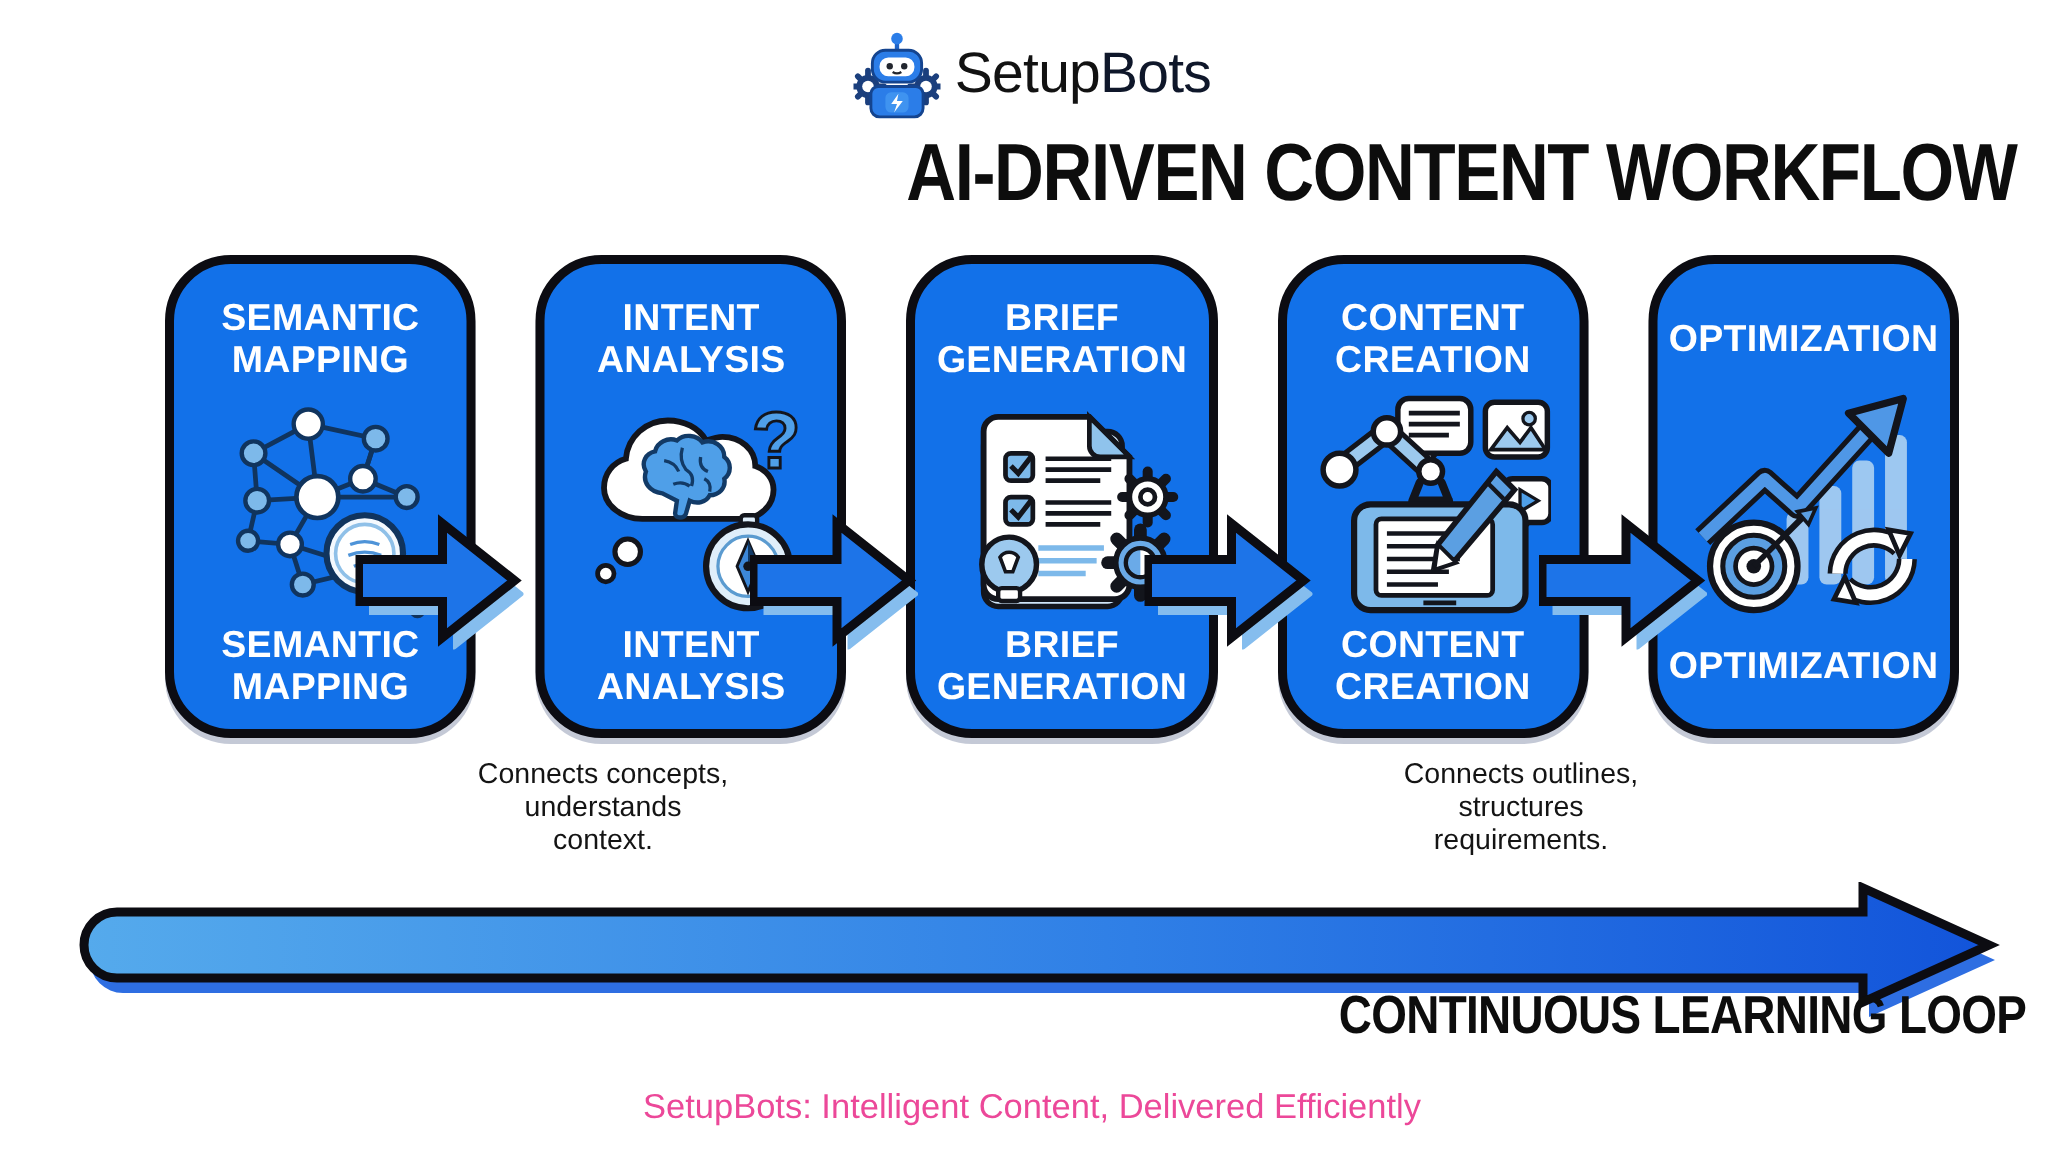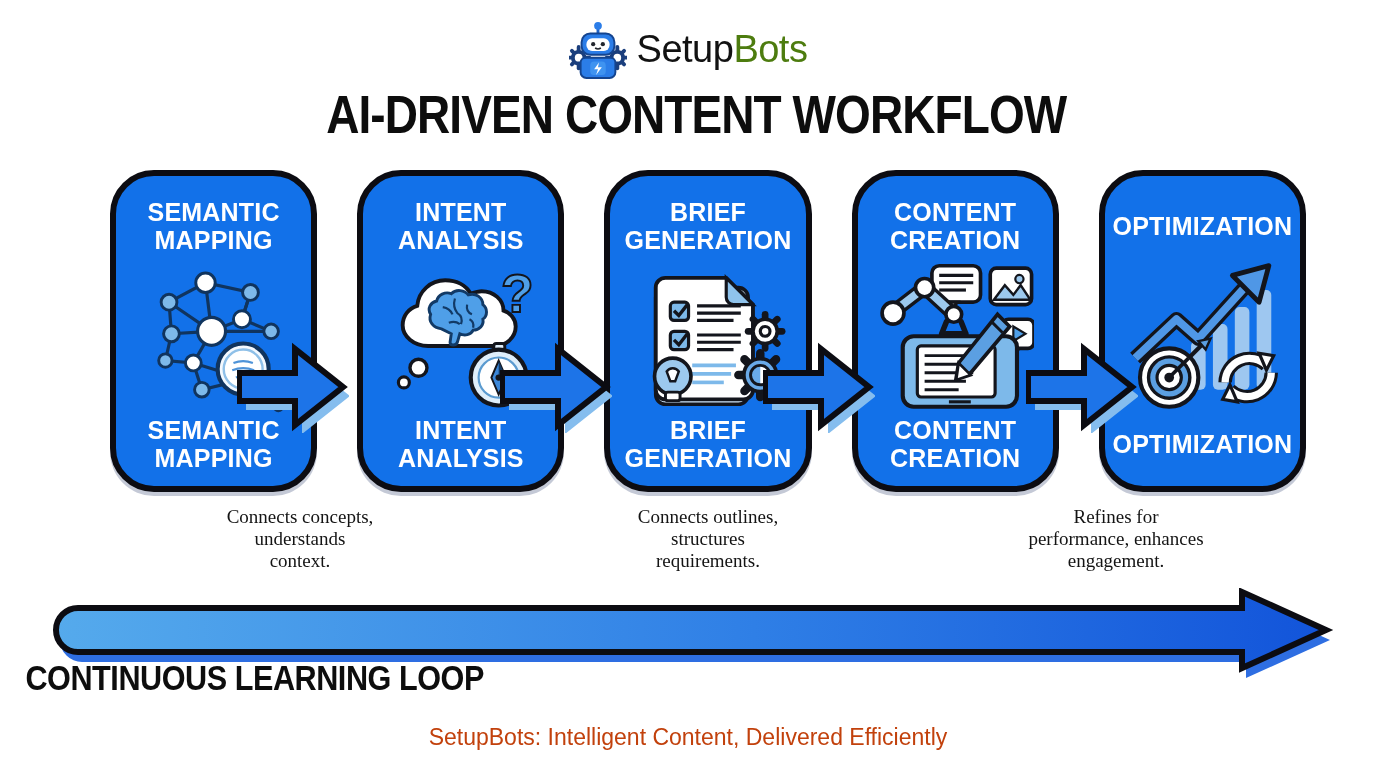--- a/index.html
+++ b/index.html
@@ -13,23 +13,23 @@
   }
 
   
   .logo-row {
     position: absolute; top: 16px; left: 0; right: 0;
     display: flex; align-items: center; justify-content: center; gap: 10px;
     height: 66px;
   }
   .brand-text { font-size: 38px; font-weight: normal; letter-spacing: -0.5px; display: flex; align-items: center; }
   .brand-first { color: #121212; }
-  .brand-second { color: #4d7c0f; }
+  .brand-second { color: #0f172a; }
   .page-title {
-    position: absolute; top: 86px; left: 0; right: 0; text-align: center; padding-left: 16px;
+    position: absolute; top: 86px; left: 0; right: 0; text-align: right; padding-left: 16px;
   }
   .page-title span {
     display: inline-block;
     font-size: 50px; font-weight: bold; color: #0d0d0d;
     letter-spacing: -1px;
     transform: scale(0.92, 1.08);
   }
 
   
   .stages-wrap { position: absolute; top: 170px; left: 0; right: 0; padding: 0 70px; margin-left: 40px; }
@@ -45,45 +45,45 @@
     box-shadow: 0 4px 0 rgba(20,40,90,0.25);
   }
   .stage-label {
     color: #ffffff; font-weight: bold; font-size: 25px; line-height: 1.12;
     text-align: center; white-space: pre-line; letter-spacing: 0.2px;
     min-height: 60px; display: flex; align-items: center; justify-content: center;
   }
   .stage-icon { flex: 1; display: flex; align-items: center; justify-content: center; width: 100%; }
   .stage-icon svg { width: 158px; height: 158px; }
 
-  .desc-row { display: flex; gap: 28px; margin-top: 14px; font-family: Liberation Serif, serif; }
+  .desc-row { display: flex; gap: 28px; margin-top: 14px; }
   .stage-desc {
     flex: 1 1 0; text-align: center; font-size: 19px; line-height: 1.16;
     color: #141414; white-space: pre-line; font-weight: 500;
   }
 
   
   .flow-arrow { position: absolute; top: 341px; width: 112px; height: 92px; }
   .flow-arrow svg { width: 100%; height: 100%; }
   .fa-1 { left: 237px; }
   .fa-2 { left: 500px; }
   .fa-3 { left: 763px; }
   .fa-4 { left: 1026px; }
 
   
   .loop-arrow { position: absolute; left: 46px; top: 588px; width: 1296px; height: 104px; }
   .loop-arrow svg { width: 100%; height: 100%; }
-  .loop-label-row { position: absolute; top: 658px; left: 0; right: 0; text-align: left; }
+  .loop-label-row { position: absolute; top: 658px; left: 0; right: 0; text-align: right; }
   .loop-label-row span {
     display: inline-block; font-size: 34px; font-weight: bold; color: #0d0d0d;
     letter-spacing: -0.5px; transform: scale(0.9, 1.05);
   }
 
   
-  .footer-tagline { position: absolute; top: 724px; left: 0; right: 0; text-align: center; font-size: 23px; color: #c2410c; }
+  .footer-tagline { position: absolute; top: 724px; left: 0; right: 0; text-align: center; font-size: 23px; color: #ec4899; }
 </style>
 </head>
 <body>
 
 <div class="logo-row">
   <span style="display:inline-block;width:58px;height:60px;">
     <svg viewBox="0 0 60 62">
 
       <g fill="#1b3f7d">
         <circle cx="10" cy="40" r="8"></circle>
@@ -350,23 +350,20 @@
     </div>
   </div>
 
   <div class="desc-row">
     <div class="stage-desc">Connects concepts,
 understands
 context.</div>
     <div class="stage-desc">Connects outlines,
 structures
 requirements.</div>
-    <div class="stage-desc">Refines for
-performance, enhances
-engagement.</div>
   </div>
 </div>
 
 <div class="flow-arrow fa-1">
   <svg viewBox="0 0 112 92">
     <path d="M2 32 L58 32 L58 8 L106 46 L58 84 L58 60 L2 60 Z" transform="translate(7,9)" fill="#85bdee"></path>
     <path d="M2 32 L58 32 L58 8 L106 46 L58 84 L58 60 L2 60 Z" fill="#1d74e8" stroke="#0c0c12" stroke-width="6" stroke-linejoin="miter"></path>
   </svg>
 </div>
 <div class="flow-arrow fa-2">

